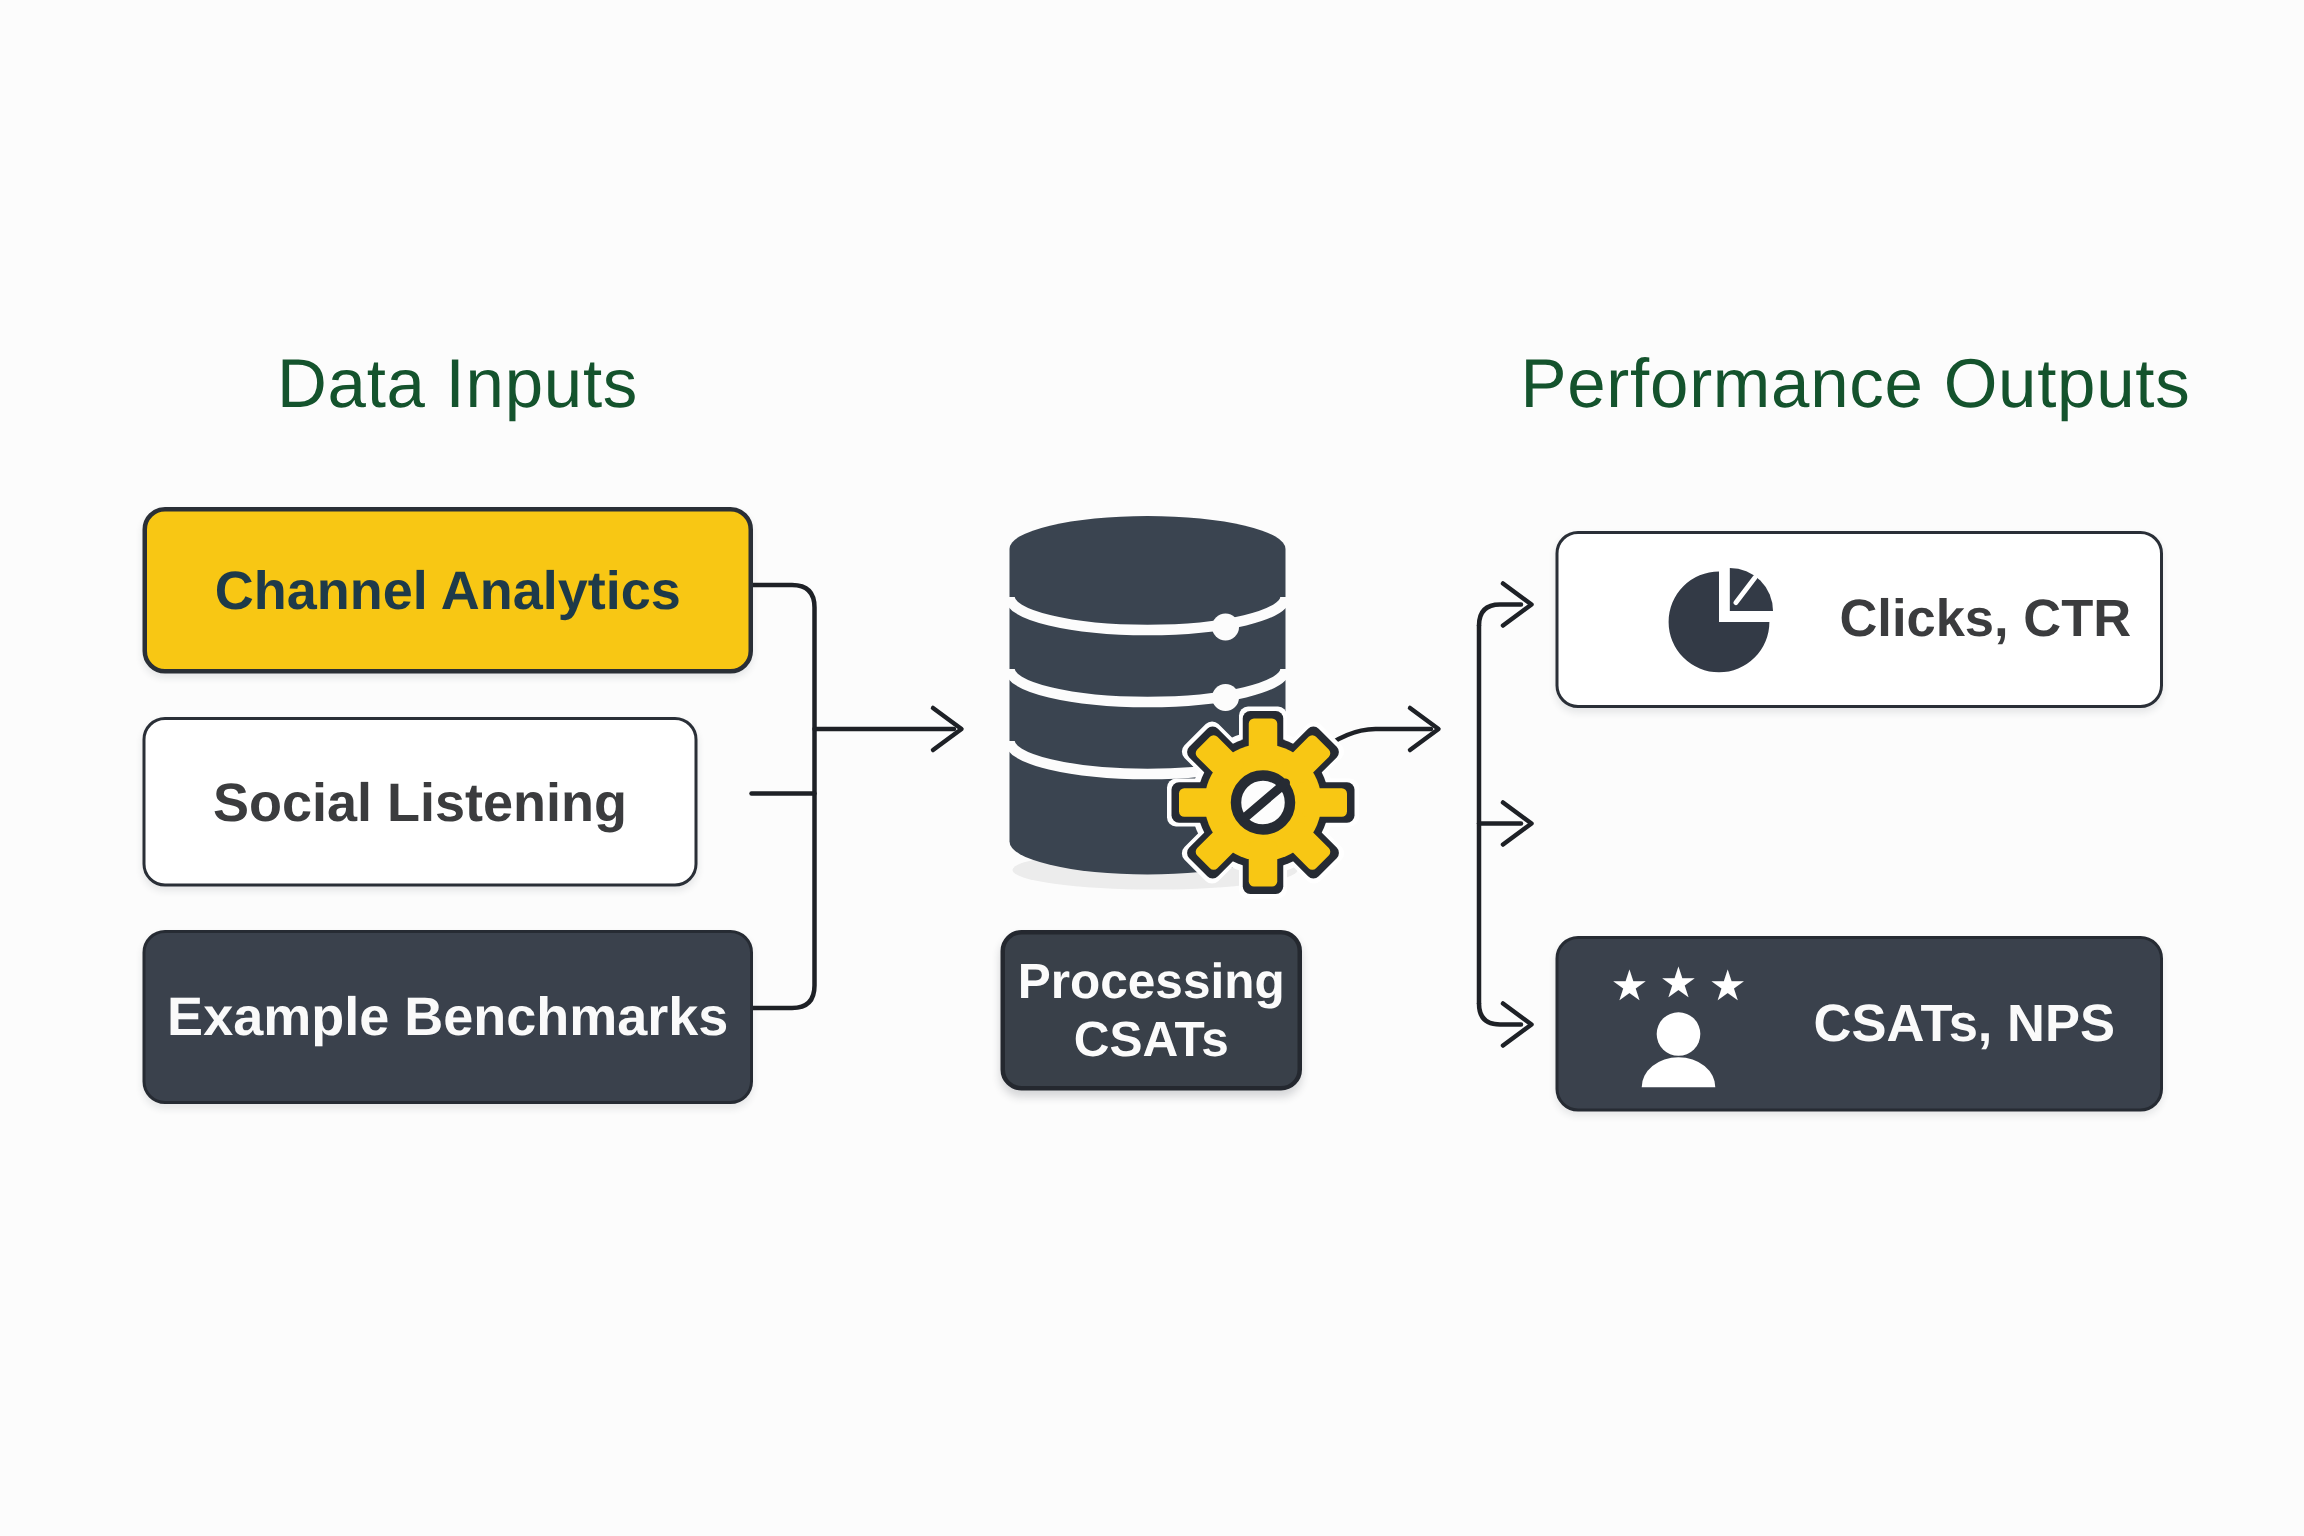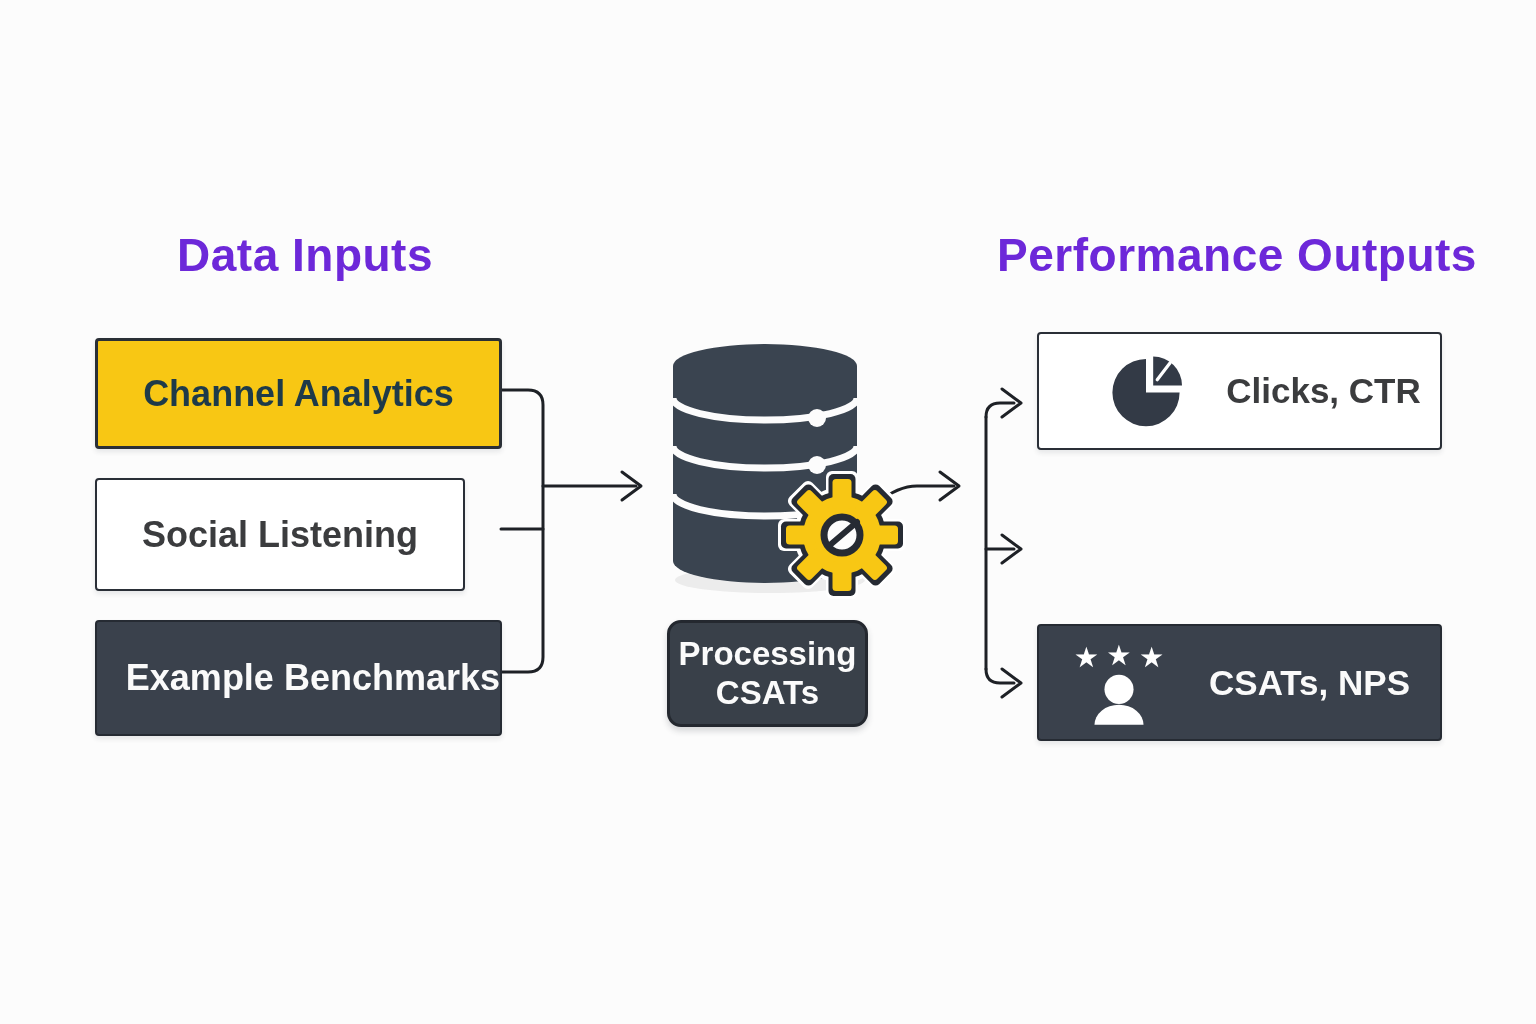--- a/index.html
+++ b/index.html
@@ -2,26 +2,26 @@
 <html><head>
 <meta charset="utf-8">
 <style>
   html,body{margin:0;padding:0;background:#e9e9e9;}
   .stage{
     position:relative;width:1536px;height:1024px;margin:0 auto;
     background:#fcfcfc;overflow:hidden;
     font-family:"Liberation Sans","DejaVu Sans",sans-serif;
   }
   .hdr{
-    position:absolute;margin:0;font-size:46px;font-weight:700;color:#6d28d9;
+    position:absolute;margin:0;font-size:46px;font-weight:400;color:#14532d;
     text-align:center;letter-spacing:.5px;white-space:nowrap;transform:translateX(-50%);
   }
   .node{
     position:absolute;display:flex;align-items:center;justify-content:center;
-    border-radius:4px;box-sizing:border-box;
+    border-radius:15px;box-sizing:border-box;
     box-shadow:0 3px 5px rgba(40,45,55,.10);
   }
   .node .lbl{font-size:36px;font-weight:700;white-space:nowrap;}
   .v-yellow{background:#f8c714;border:3px solid #2a2f36;}
   .v-yellow .lbl{color:#1e3a49;}
   .v-white{background:#ffffff;border:2px solid #2a2f37;}
   .v-white .lbl{color:#3b3c3e;}
   .v-dark{background:#3a414c;border:2px solid #262b33;}
   .v-dark .lbl{color:#fafafa;}
   .out{gap:40px;}
@@ -65,21 +65,21 @@
       <path d="M1002,669 L1021,683 L1002,697"></path>
     </g>
   </svg>
 
   <div class="node v-yellow" style="left:95px;top:338px;width:407px;height:111px;">
     <span class="lbl">Channel Analytics</span>
   </div>
   <div class="node v-white" style="left:95px;top:478px;width:370px;height:113px;">
     <span class="lbl">Social Listening</span>
   </div>
-  <div class="node v-dark" style="left:95px;top:620px;width:407px;height:116px;justify-content:flex-end;">
+  <div class="node v-dark" style="left:95px;top:620px;width:407px;height:116px;">
     <span class="lbl">Example Benchmarks</span>
   </div>
 
   <svg class="overlay" style="left:652px;top:330px;" width="270" height="270" viewBox="0 0 270 270">
 
     <ellipse cx="118" cy="250" rx="95" ry="13" fill="#dedede" opacity="0.55"></ellipse>
 
     <path d="M21,36 A92,22 0 0 1 205,36 L205,231 A92,22 0 0 1 21,231 Z" fill="#3a4450"></path>
 
     <g fill="none" stroke="#fcfcfc" stroke-width="7">
@@ -132,21 +132,21 @@
       <circle r="18" fill="#fdfdfd" stroke="#262b33" stroke-width="7"></circle>
       <line x1="-12" y1="10" x2="15" y2="-13" stroke="#262b33" stroke-width="6" stroke-linecap="round"></line>
     </g>
   </svg>
 
   <div class="chip" style="left:667px;top:620px;width:201px;height:107px;">
     <span>Processing</span>
     <span>CSATs</span>
   </div>
 
-  <div class="node out v-white" style="left:1037px;top:332px;width:405px;height:118px;padding-left:48px;">
+  <div class="node out v-white" style="left:1037px;top:354px;width:405px;height:118px;padding-left:48px;">
     <span class="icon-wrap">
       <svg width="80" height="80" viewBox="0 0 100 100">
         <path d="M50,52 L50,10 A42,42 0 1 0 92,52 Z" fill="#333a46"></path>
         <path d="M59,43 L59,7 A36,36 0 0 1 95,43 Z" fill="#333a46"></path>
         <path d="M64,36 L80,15" stroke="#ffffff" stroke-width="4" stroke-linecap="round" fill="none"></path>
       </svg>
     </span>
     <span class="lbl">Clicks, CTR</span>
   </div>
 

